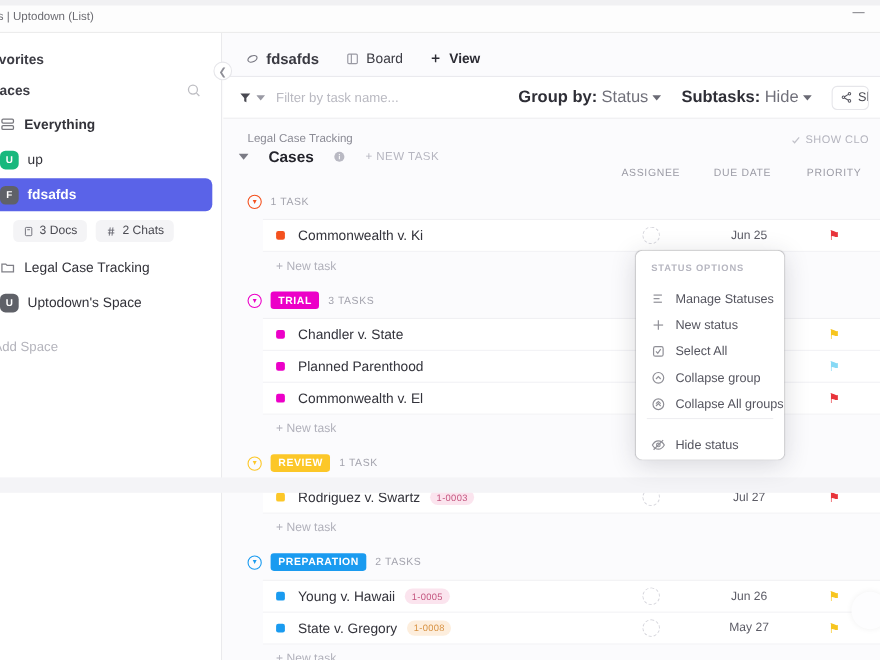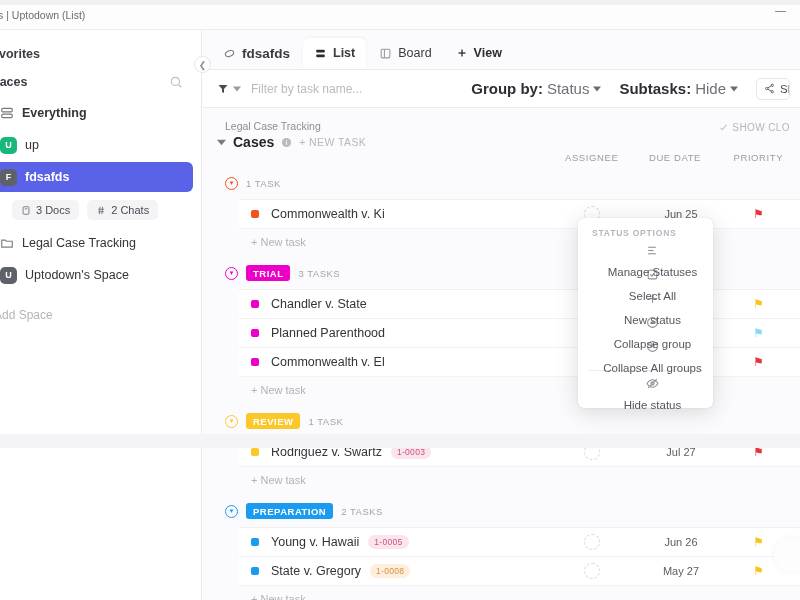--- a/index.html
+++ b/index.html
@@ -108,21 +108,21 @@
   .tb-share {
     display: flex; align-items: center; gap: 5px; font-size: 11.5px;
     color: #4a4a52; border: 1px solid #e6e6ea; border-radius: 5px;
     padding: 4px 7px; background: #fff; overflow: hidden; max-width: 34px;
   }
 
   
   .listbody { position: relative; height: 492px; background: #fbfbfd; overflow: hidden; }
   .crumb { font-size: 10.5px; color: #8c8c96; padding: 12px 0 0 22px; }
   .grouptitle-row {
-    display: flex; align-items: center; gap: 7px; padding: 2px 0 0 14px;
+    display: flex; align-items: center; gap: 18px; padding: 2px 0 0 14px;
   }
   .grouptitle { font-size: 14px; font-weight: 700; color: #24242c; }
   .newtask-top { font-size: 10.5px; color: #b6b6c0; letter-spacing: .4px; }
   .showclosed {
     position: absolute; right: 10px; top: 14px;
     font-size: 10px; color: #b4b4be; letter-spacing: .4px;
     display: flex; align-items: center; gap: 4px; white-space: nowrap;
   }
 
   .colheads {
@@ -165,32 +165,32 @@
   .avatar-empty {
     width: 16px; height: 16px; border-radius: 50%;
     border: 1px dashed #d8d8de; position: relative;
   }
   .duedate { font-size: 11px; color: #5c5c66; margin-left: 12px; }
   .flag { font-size: 12px; line-height: 1; }
   .newtask-row { font-size: 11px; color: #b1b1bb; padding: 7px 0 0 48px; }
 
   
   .ctxmenu {
-    position: absolute; left: 375px; top: 188px; width: 135px;
+    position: absolute; left: 375px; top: 198px; width: 135px;
     background: #fff; border-radius: 6px;
     box-shadow: 0 4px 22px rgba(40,40,60,.17), 0 0 1px rgba(0,0,0,.2);
     padding: 8px 0 7px 0; z-index: 40;
   }
   .ctx-title {
     font-size: 8.5px; color: #b6b6c0; letter-spacing: .8px;
     padding: 2px 0 6px 14px; font-weight: 600;
   }
   .ctx-item {
-    display: flex; align-items: center; gap: 9px;
-    font-size: 11.5px; color: #55555f; height: 24px; padding-left: 14px; flex-direction: column;
+    display: flex; align-items: flex-end; gap: 9px;
+    font-size: 11.5px; color: #55555f; height: 24px; padding-left: 14px;
   }
   .ctx-item .ci { width: 13px; height: 13px; flex: 0 0 auto; opacity: .75; }
   .ctx-sep { height: 1px; background: #eeeef1; margin: 6px 10px; }
 
   
   .helpbubble {
     position: absolute; right: -8px; bottom: 28px; width: 34px; height: 34px;
     border-radius: 50%; background: #fdfdfe; box-shadow: 0 0 6px rgba(0,0,0,.06);
   }
   .bottomstrip {
@@ -288,29 +288,20 @@
   <div class="main">
 
     <div class="tabbar">
       <div class="tab title">
         <span>
           <svg width="13" height="13" viewBox="0 0 24 24" fill="none" stroke="#7b7b85" stroke-width="2">
               <ellipse cx="12" cy="12" rx="8" ry="5" transform="rotate(-25 12 12)"></ellipse>
             </svg>
         </span>
         <span>fdsafds</span>
-      </div>
-      <div class="tab active">
-        <span>
-          <svg width="13" height="13" viewBox="0 0 24 24" fill="#2b2b33">
-              <rect x="4" y="5" width="16" height="5" rx="2.2"></rect>
-              <rect x="4" y="14" width="16" height="5" rx="2.2"></rect>
-            </svg>
-        </span>
-        <span>List</span>
       </div>
       <div class="tab">
         <span>
           <svg width="13" height="13" viewBox="0 0 24 24" fill="none" stroke="#9a9aa4" stroke-width="2">
               <rect x="4" y="4" width="16" height="16" rx="2"></rect>
               <line x1="10" y1="4" x2="10" y2="20"></line>
             </svg>
         </span>
         <span>Board</span>
       </div>
@@ -578,35 +569,35 @@
               <line x1="4" y1="12" x2="14" y2="12"></line>
               <line x1="4" y1="18" x2="18" y2="18"></line>
             </svg>
         </span>
         <span>Manage Statuses</span>
       </div>
 
       <div class="ctx-item">
         <span class="ci">
           <svg width="13" height="13" viewBox="0 0 24 24" fill="none" stroke="#6a6a74" stroke-width="2">
-              <rect x="4" y="4" width="16" height="16" rx="3"></rect>
-              <polyline points="8,12 11,15 16,8"></polyline>
-            </svg>
-        </span>
-        <span>Select All</span>
+              <line x1="12" y1="4" x2="12" y2="20"></line>
+              <line x1="4" y1="12" x2="20" y2="12"></line>
+            </svg>
+        </span>
+        <span>New status</span>
       </div>
 
       <div class="ctx-item">
         <span class="ci">
           <svg width="13" height="13" viewBox="0 0 24 24" fill="none" stroke="#6a6a74" stroke-width="2">
-              <line x1="12" y1="4" x2="12" y2="20"></line>
-              <line x1="4" y1="12" x2="20" y2="12"></line>
-            </svg>
-        </span>
-        <span>New status</span>
+              <rect x="4" y="4" width="16" height="16" rx="3"></rect>
+              <polyline points="8,12 11,15 16,8"></polyline>
+            </svg>
+        </span>
+        <span>Select All</span>
       </div>
 
       <div class="ctx-item">
         <span class="ci">
           <svg width="13" height="13" viewBox="0 0 24 24" fill="none" stroke="#6a6a74" stroke-width="2">
               <circle cx="12" cy="12" r="9"></circle>
               <polyline points="8,14 12,10 16,14"></polyline>
             </svg>
         </span>
         <span>Collapse group</span>

